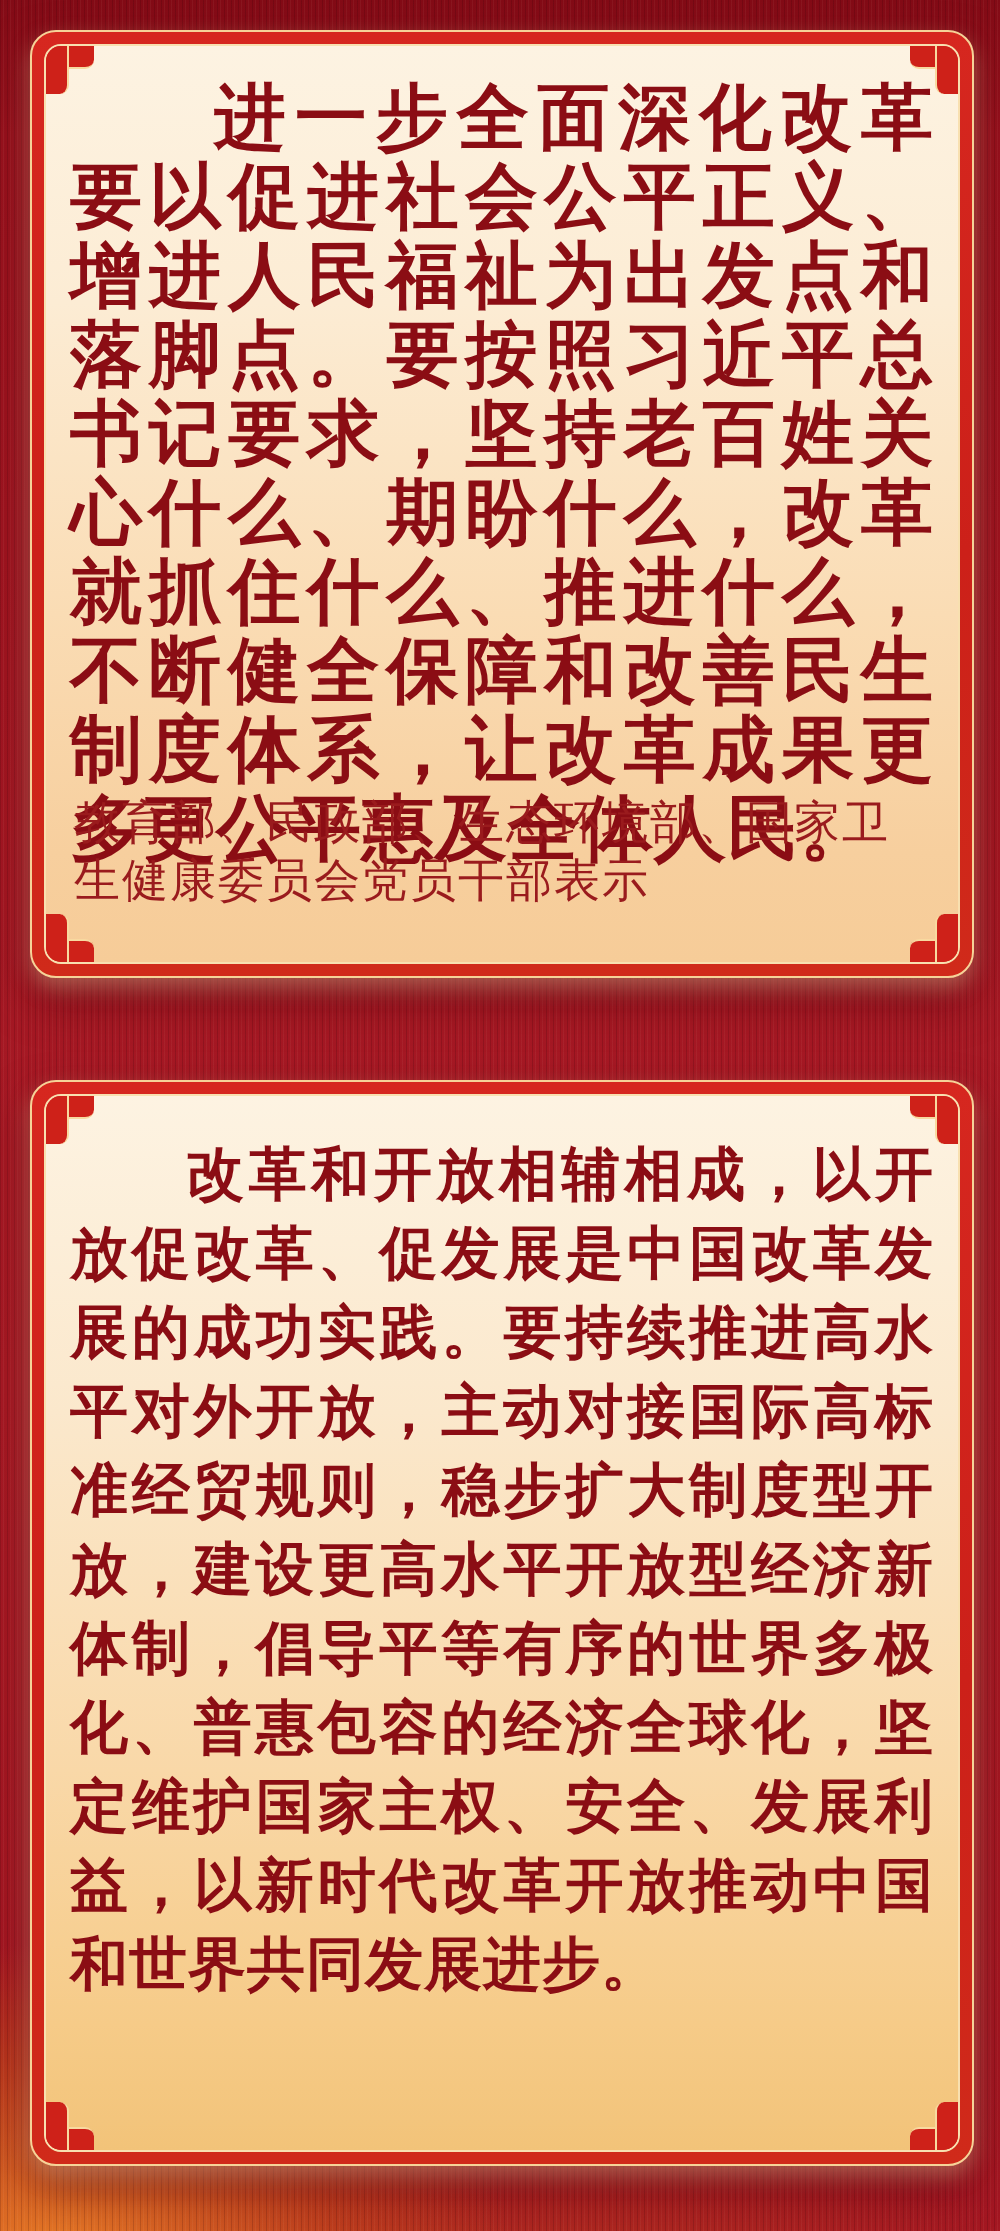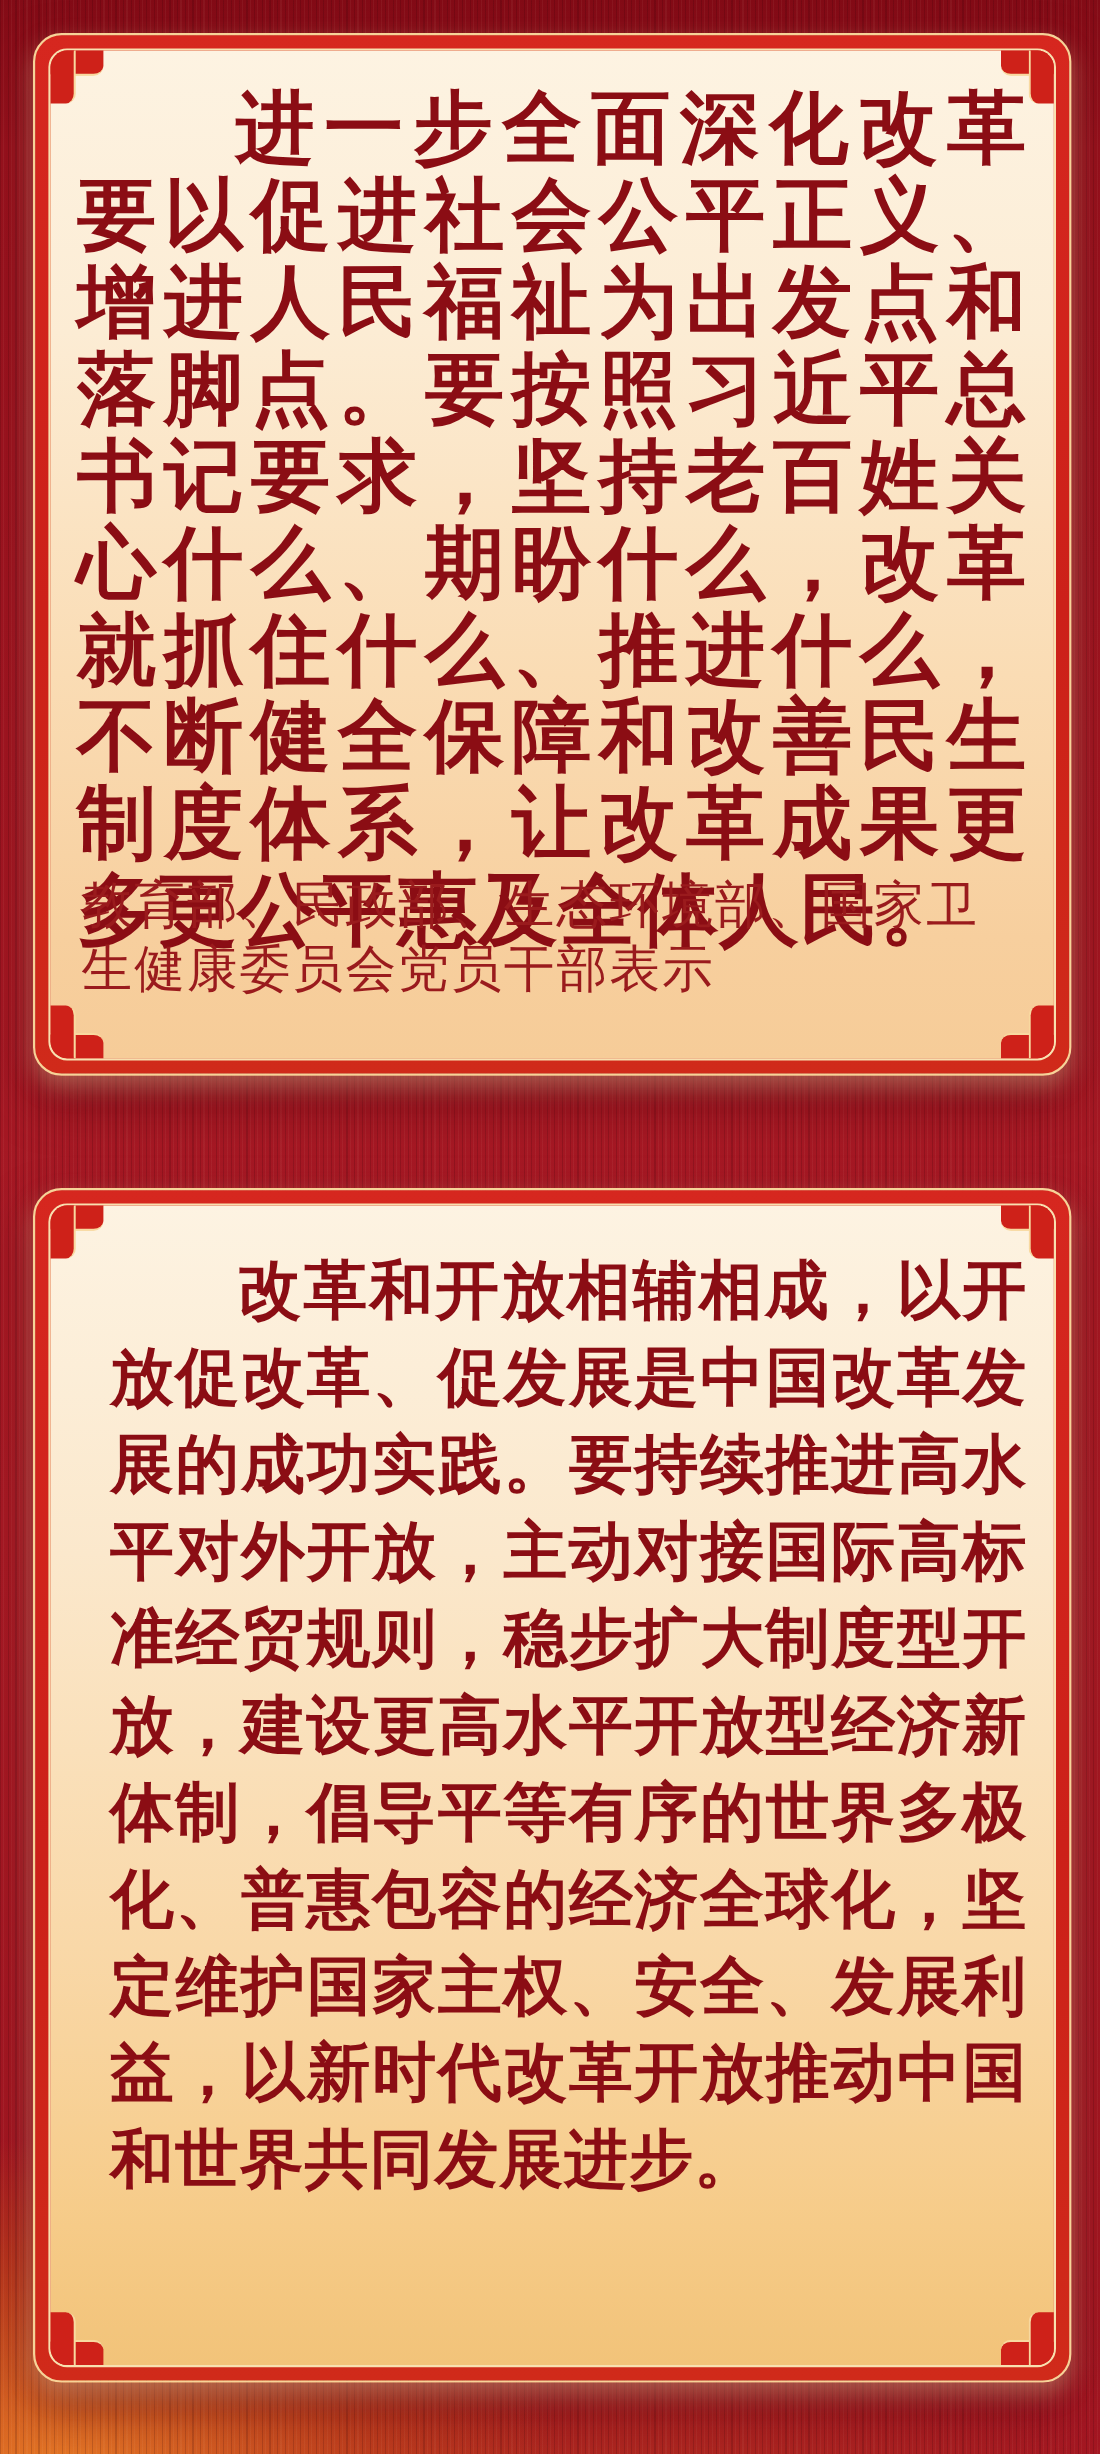--- a/index.html
+++ b/index.html
@@ -39,21 +39,21 @@
   .card1 { top:30px;  height:944px; }
   .card2 { top:1080px; height:1082px; }
 
   .inner {
     position:absolute; inset:12px;
     border:2px solid #f8e0b0;
     border-radius:17px;
     overflow:hidden;
   }
   .inner1 { background:linear-gradient(180deg, #fdf3e2 0%, #fcecd4 28%, #fadcb4 62%, #f7cf9e 88%, #f6cc98 100%); }
-  .inner2 { background:linear-gradient(180deg, #fdf3e2 0%, #fbe8cc 30%, #f9d8a8 64%, #f6cb88 88%, #f2c379 100%);padding-left:30px; }
+  .inner2 { background:linear-gradient(180deg, #fdf3e2 0%, #fbe8cc 30%, #f9d8a8 64%, #f6cb88 88%, #f2c379 100%); }
 
   
   .step { position:absolute; width:50px; height:50px; pointer-events:none; }
   .step::before, .step::after { content:""; position:absolute; background:#ce2119; }
   .step::before { width:50px; height:23px; }
   .step::after  { width:23px; height:50px; }
   .tl { top:-2px; left:-2px; }
   .tl::before { top:0; left:0; border-bottom:2px solid #f8d9a0; border-bottom-right-radius:9px; }
   .tl::after  { top:0; left:0; border-right:2px solid #f8d9a0;  border-bottom-right-radius:9px; }
   .tr { top:-2px; right:-2px; }

